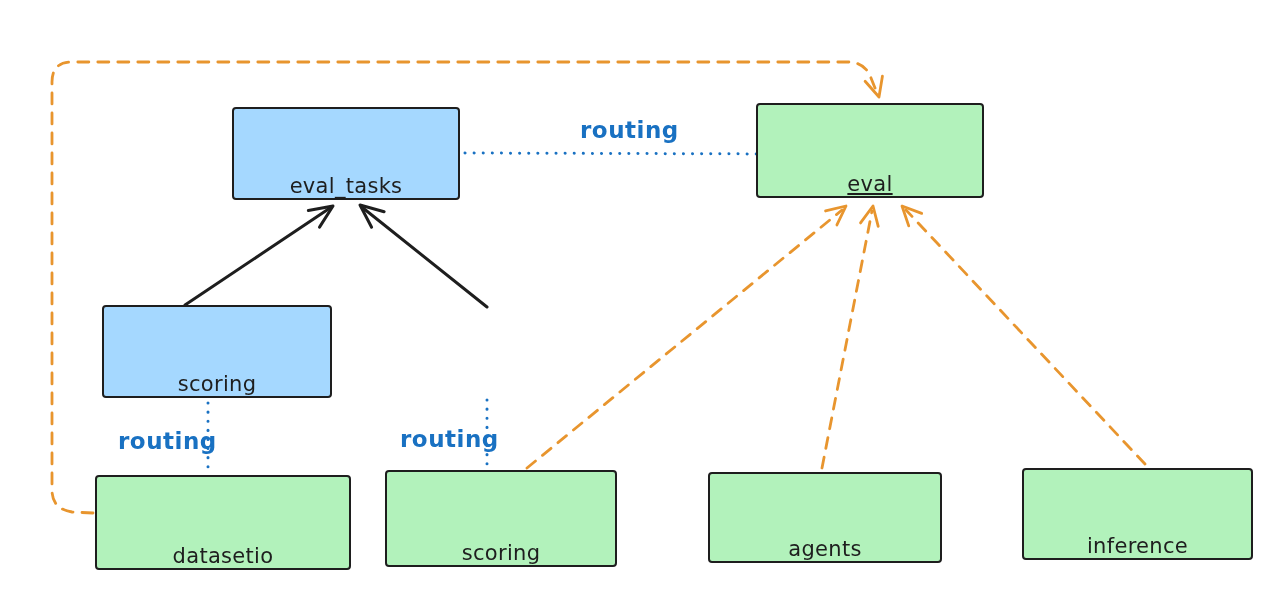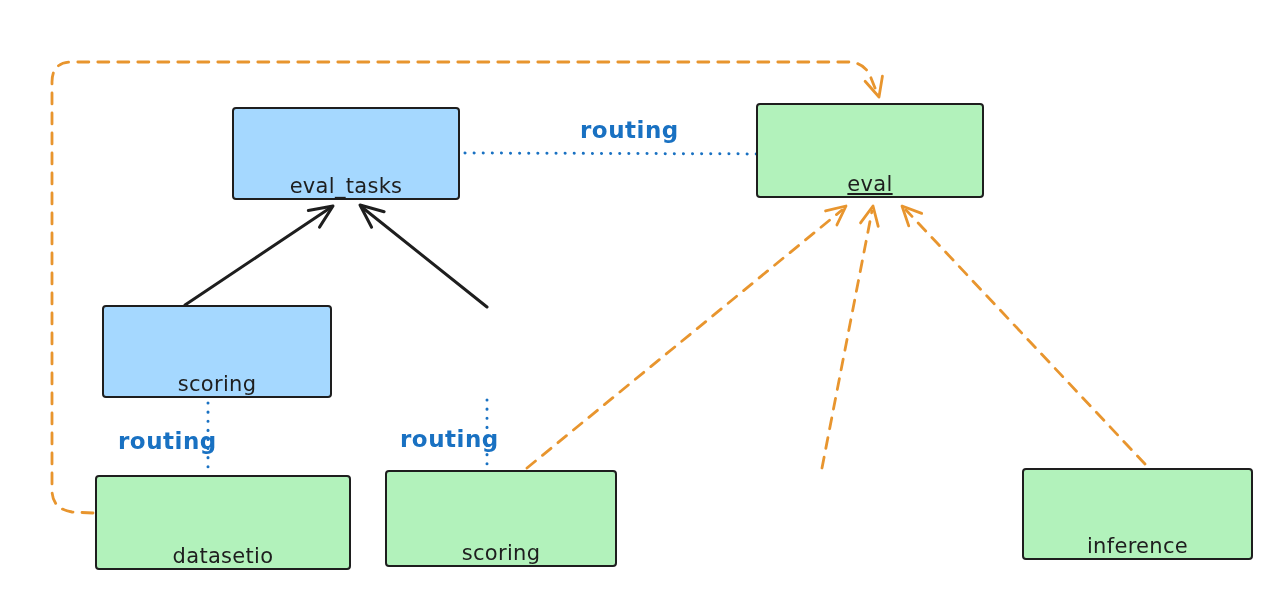--- a/index.html
+++ b/index.html
@@ -128,20 +128,23 @@
 
 
   <div class="node green" style="left:95px; top:475px; width:256px; height:95px;">
     <span>datasetio</span>
   </div>
 
   <div class="node green" style="left:385px; top:463px; width:232px; height:97px;margin-top:7px;">
     <span>scoring</span>
   </div>
 
+  <div class="node green" style="left:708px; top:472px; width:234px; height:91px;">
+    <span>agents</span>
+  </div>
 
   <div class="node green" style="left:1022px; top:468px; width:231px; height:92px;">
     <span>inference</span>
   </div>
 
   <div class="edge-label" style="left:580px; top:117px;">routing</div>
 
   <div class="edge-label" style="left:118px; top:428px;">routing</div>
 
   <div class="edge-label" style="left:400px; top:426px;">routing</div>

